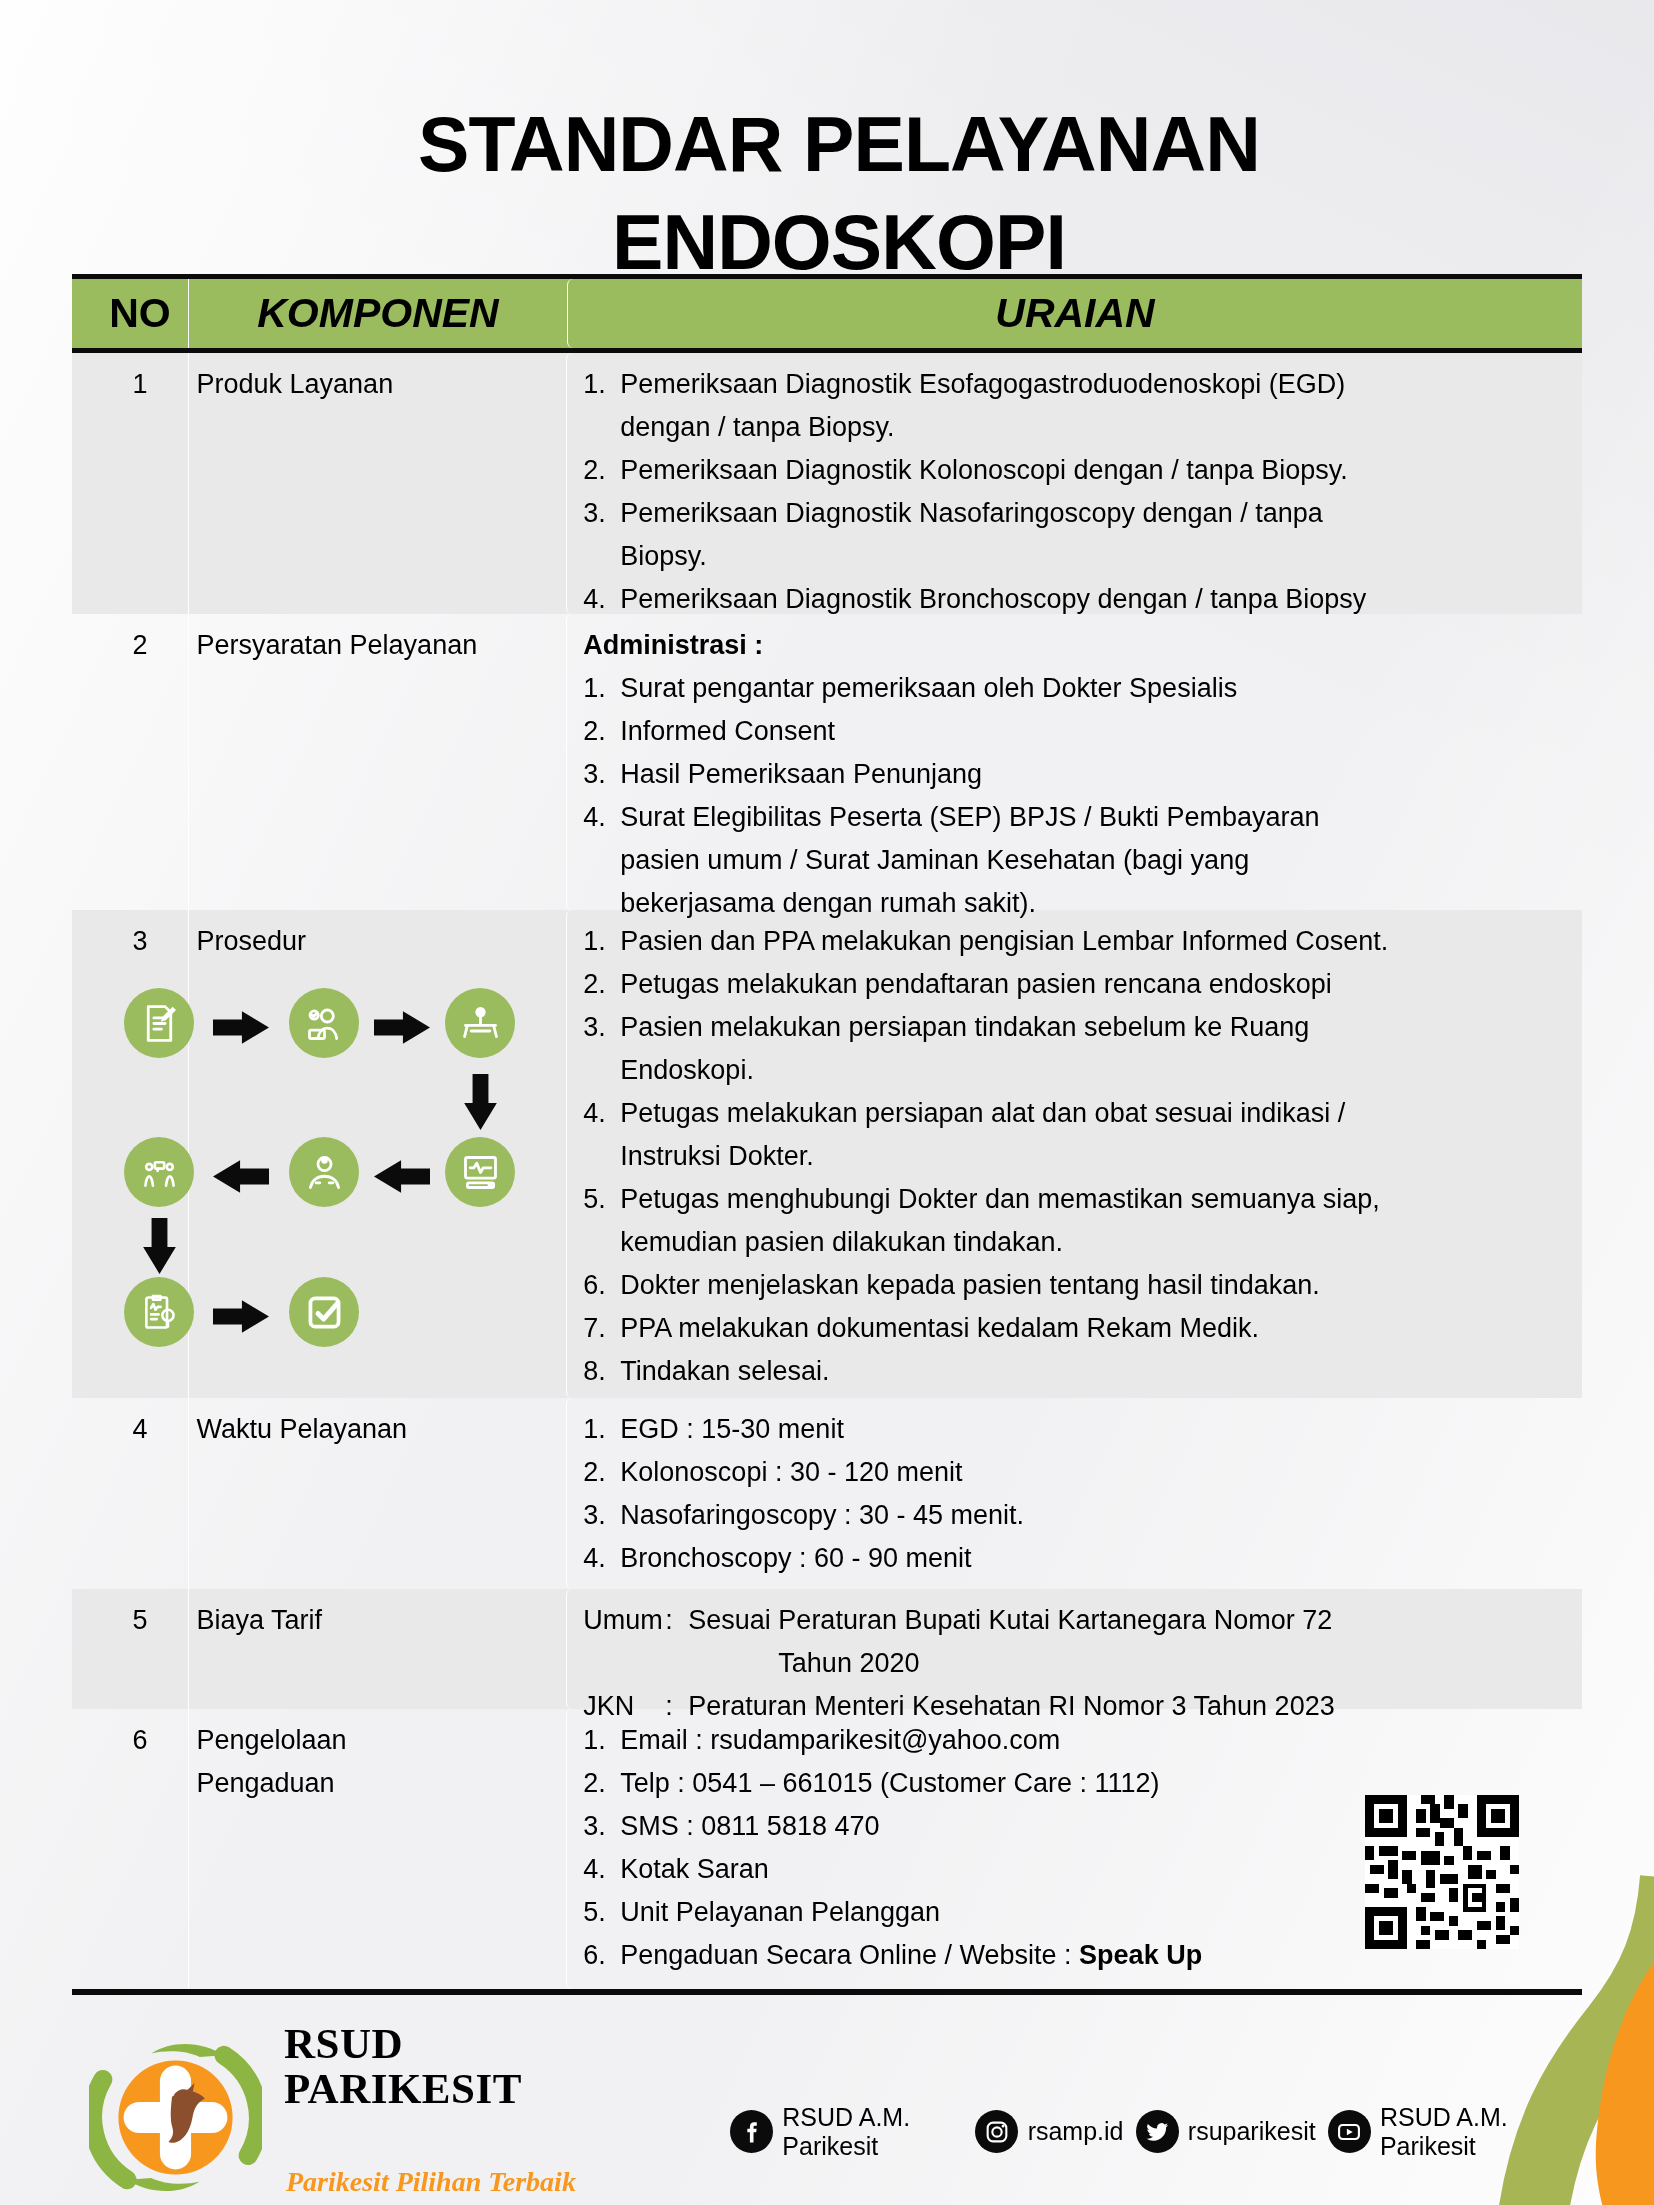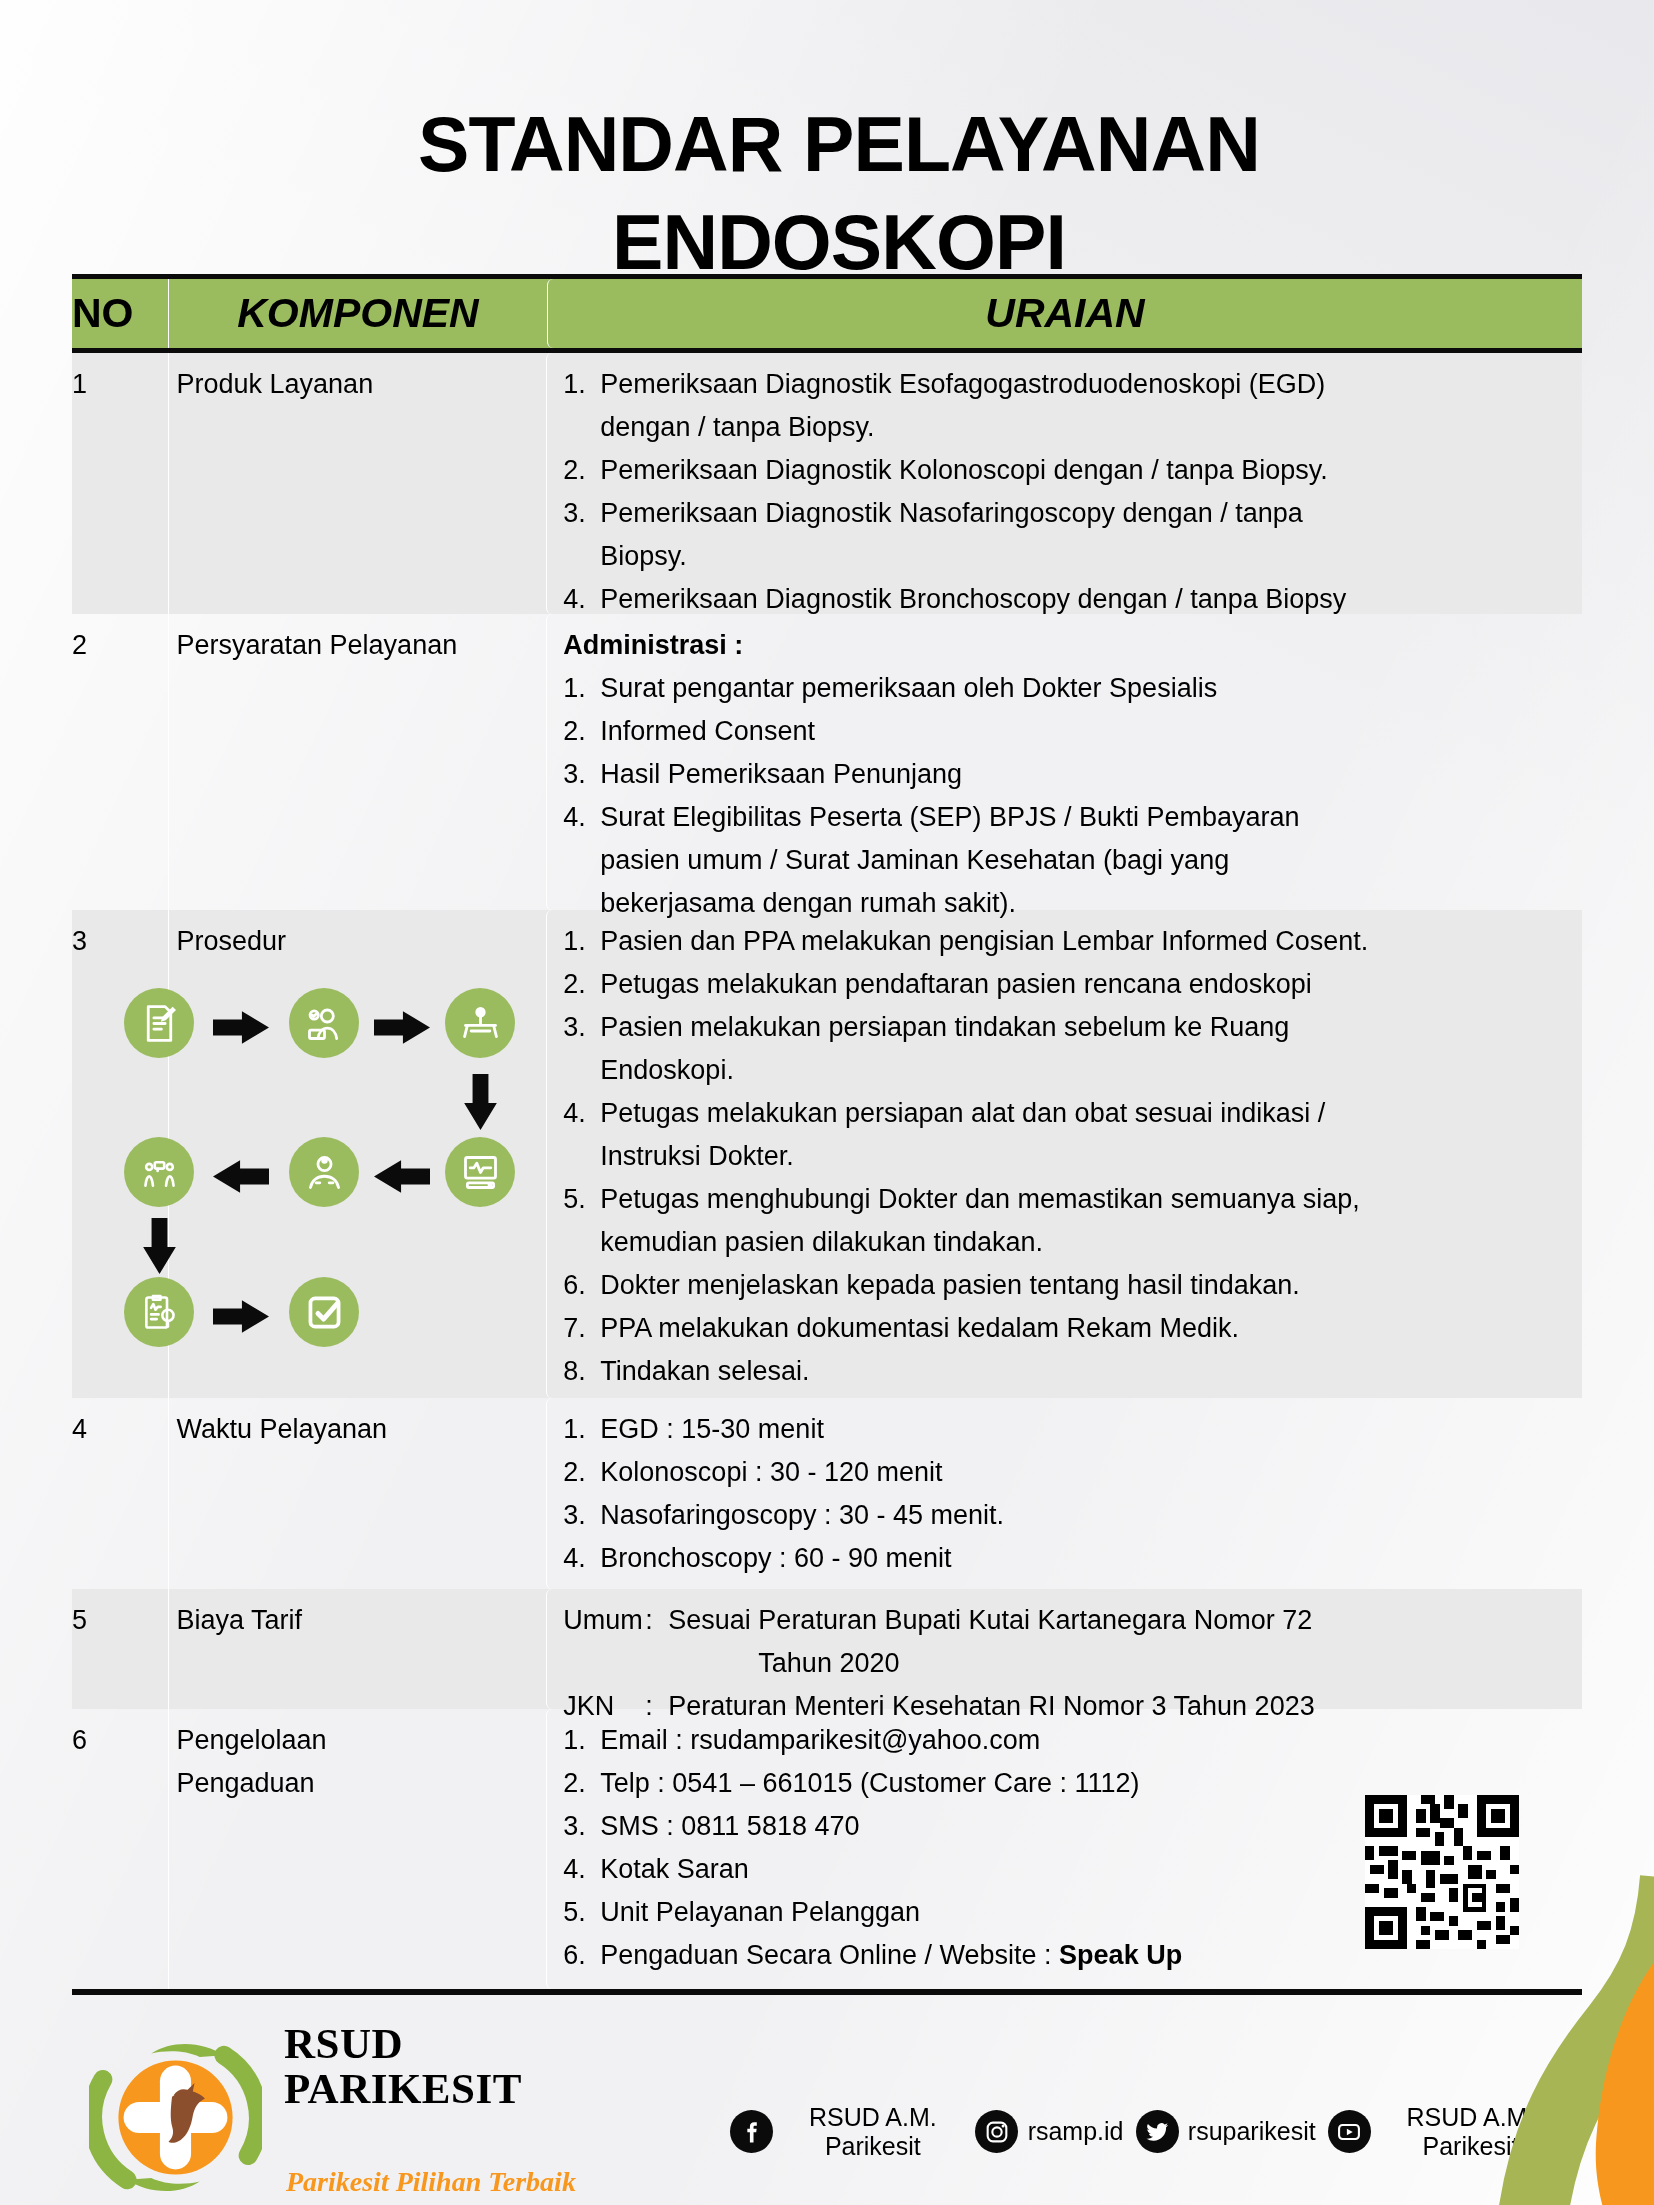--- a/index.html
+++ b/index.html
@@ -11,21 +11,21 @@
          linear-gradient(295deg, rgba(255,255,255,.9) 0%, rgba(255,255,255,0) 38%),
          linear-gradient(205deg, rgba(226,226,231,.55) 0%, rgba(255,255,255,0) 30%);}
   .title{position:absolute;top:96px;left:12px;width:100%;text-align:center;
          font-size:77px;font-weight:800;letter-spacing:-0.9px;line-height:1.27;}
   
   .stable{position:absolute;left:72px;top:274px;width:1510px;
           border-top:5.6px solid #0b0b0b;border-bottom:6.5px solid #0b0b0b;}
   .thead{display:flex;background:#9abc5f;height:69px;border-bottom:5.6px solid #0b0b0b;
          align-items:center;font-size:41px;font-weight:bold;}
   .trow{display:flex;}
-  .c-no{width:96px;flex:none;}
+  .c-no{width:96px;flex:none;text-align:center;padding-left:20px;}
   .c-komp{width:378px;flex:none;}
   .c-ur{flex:1;min-width:0;border-radius:6px;}
   .trow .c-komp,.trow .c-ur{border-left:1.9px solid #fff;}
   .thead .c-komp,.thead .c-ur{border-left:1.9px solid #fff;height:100%;
         display:flex;align-items:center;justify-content:center;font-style:italic;}
   .trow{font-size:27px;line-height:43px;}
   .trow .c-no{padding-top:10.3px;}
   .trow .c-komp{padding:10.3px 4.7px 0 7.5px;box-sizing:border-box;white-space:pre-wrap;}
   .trow .c-ur{padding:10.3px 9.3px 0 16.3px;box-sizing:border-box;position:relative;}
   .bg-g{background:#e9e9e9;} .bg-w{background:transparent;}
@@ -48,21 +48,21 @@
   .far{position:absolute;}
   
   .qr{position:absolute;left:1365px;top:1795px;width:154px;height:154px;}
   
   .logo{position:absolute;left:89px;top:2031px;width:173px;height:173px;}
   .hname{position:absolute;left:284px;top:2021px;font-family:"Liberation Serif",serif;
          font-weight:bold;font-size:43px;line-height:1.05;letter-spacing:0.5px;}
   .tagline{position:absolute;left:286px;top:2166px;color:#f8971d;
            font-family:"Liberation Serif",serif;font-style:italic;font-weight:bold;font-size:28px;}
   .social{position:absolute;left:730px;top:2099px;width:831px;height:65px;
-          display:flex;align-items:center;gap:12px;text-align:center;}
+          display:flex;align-items:center;gap:12px;}
   .sitem{display:flex;align-items:center;gap:9.3px;}
   .sic{width:43px;height:43px;border-radius:50%;background:#0b0b0b;flex:none;
        display:flex;align-items:center;justify-content:center;}
   .sic svg{width:28px;height:28px;}
   .slabel{font-size:25px;}
   .corner{position:absolute;right:0;bottom:0;width:355px;height:383px;pointer-events:none;}
 </style>
 </head>
 <body>
 

